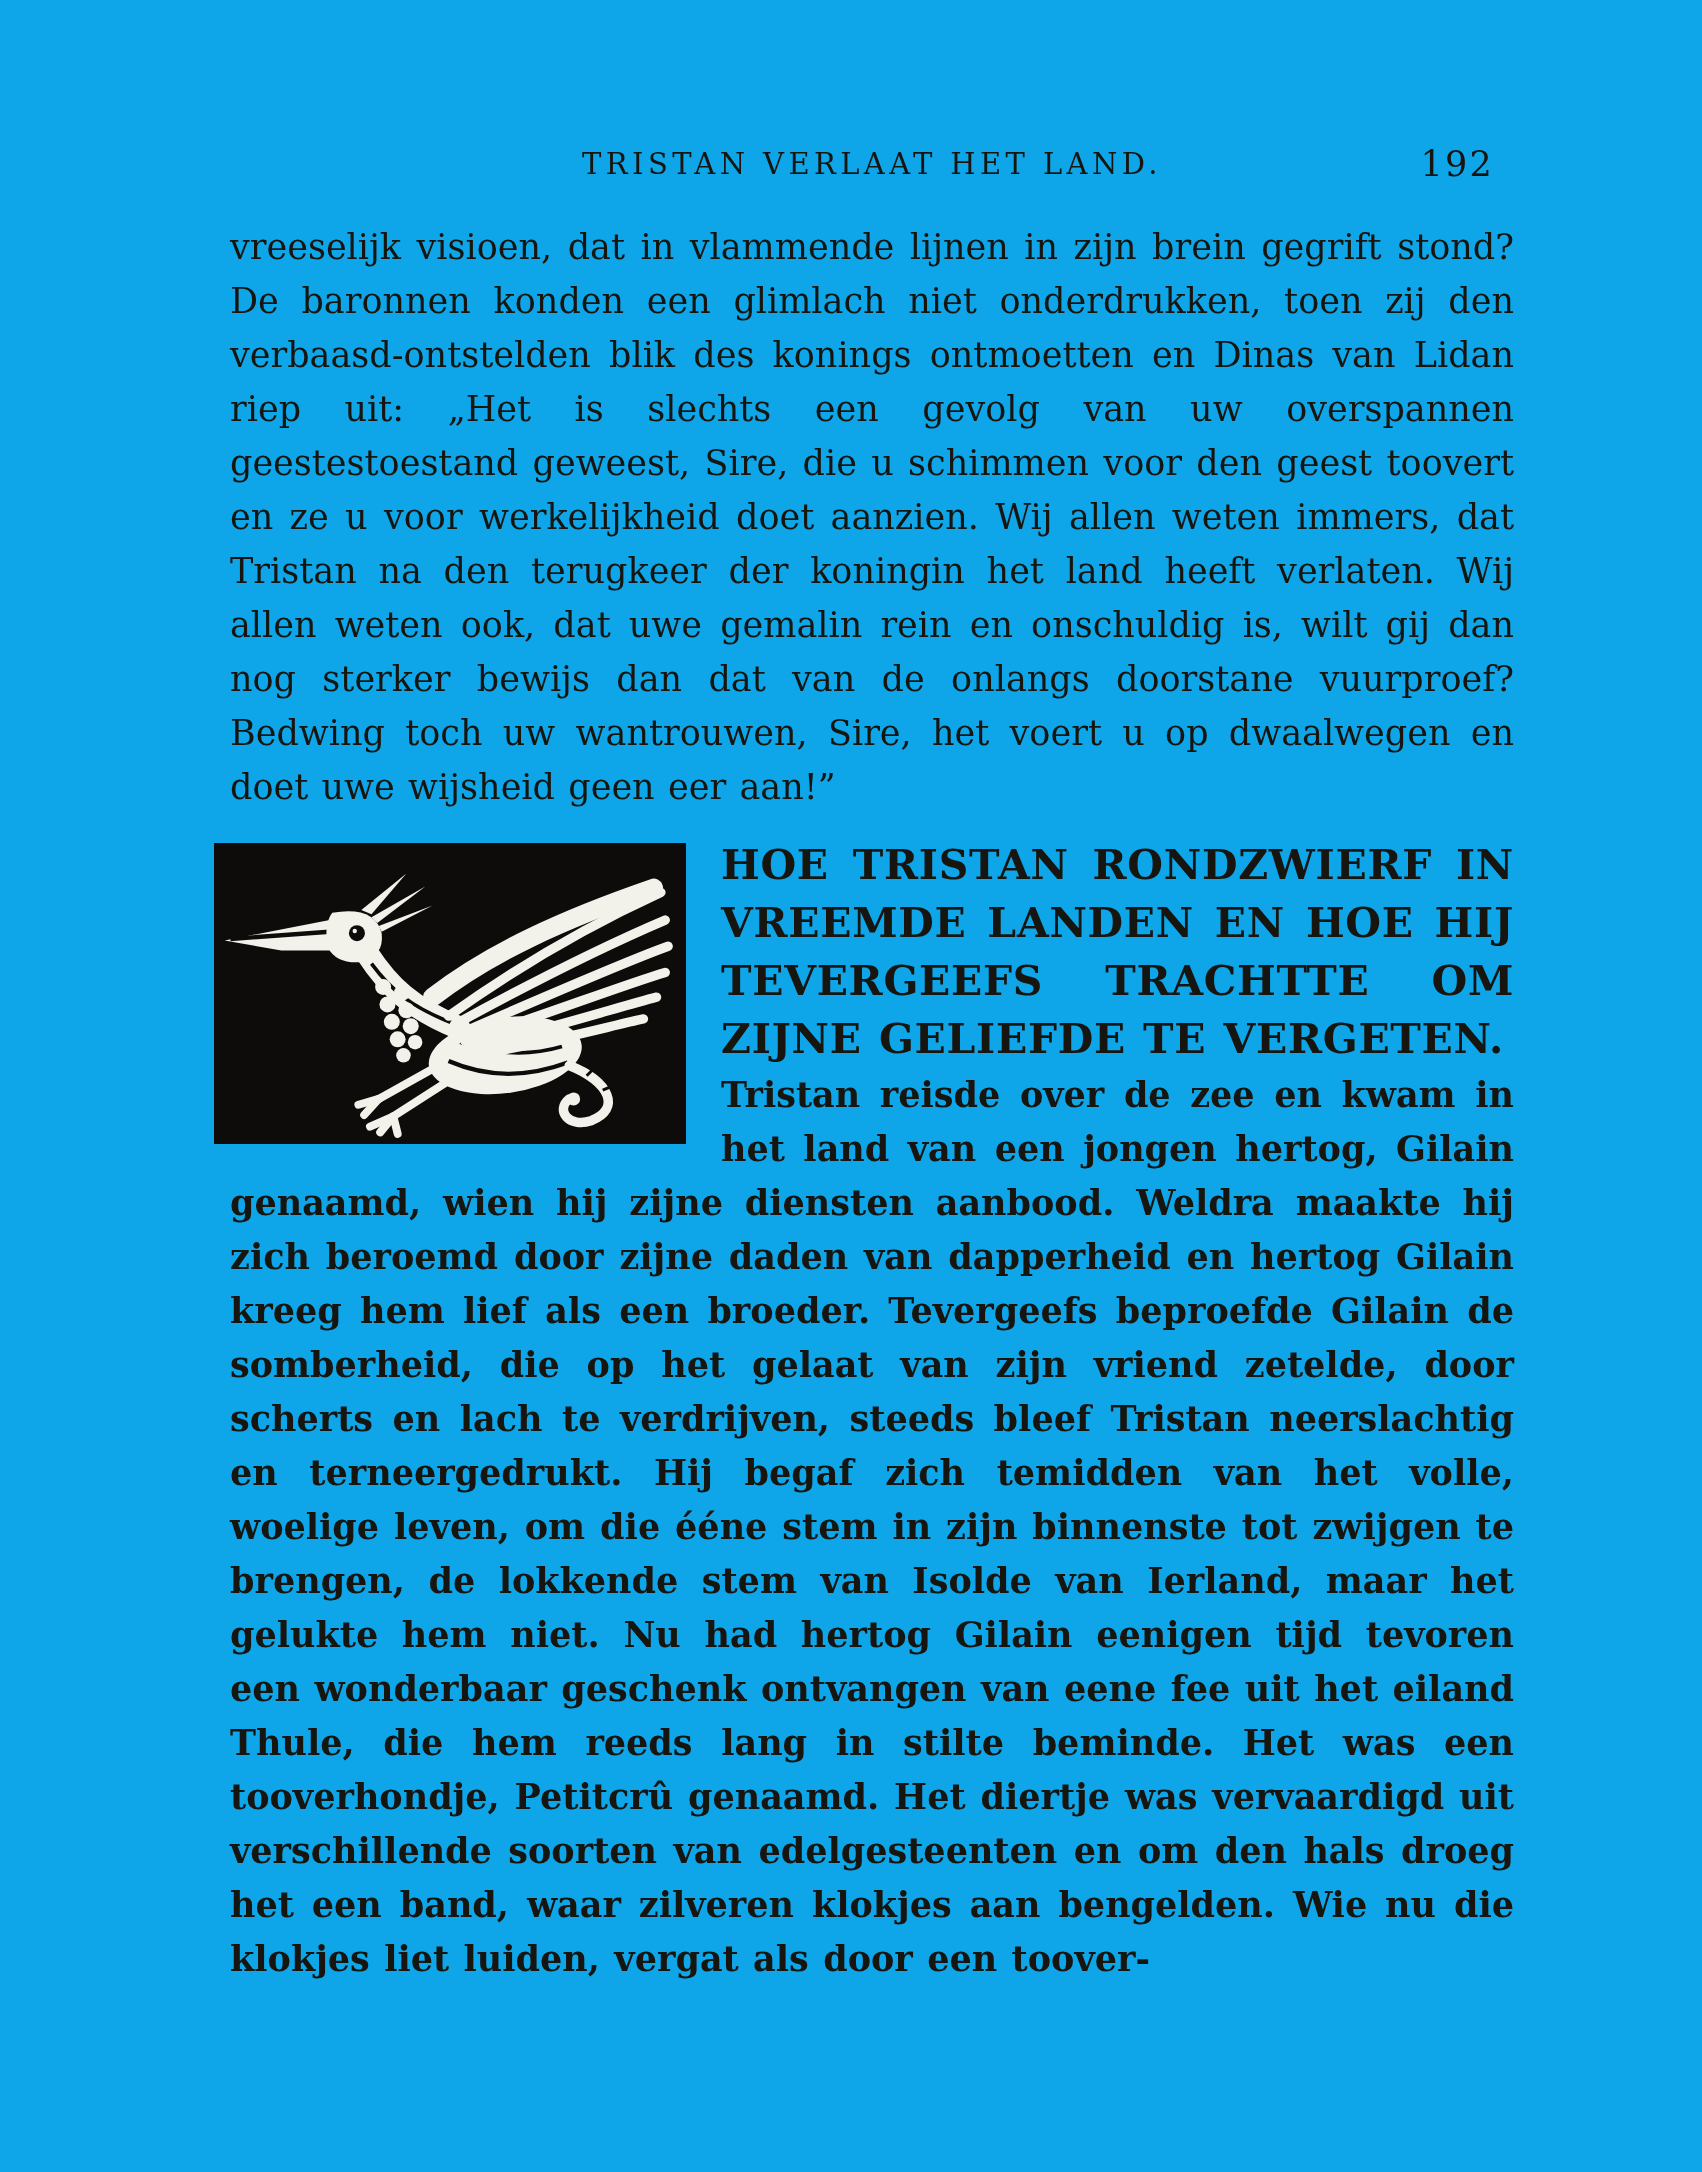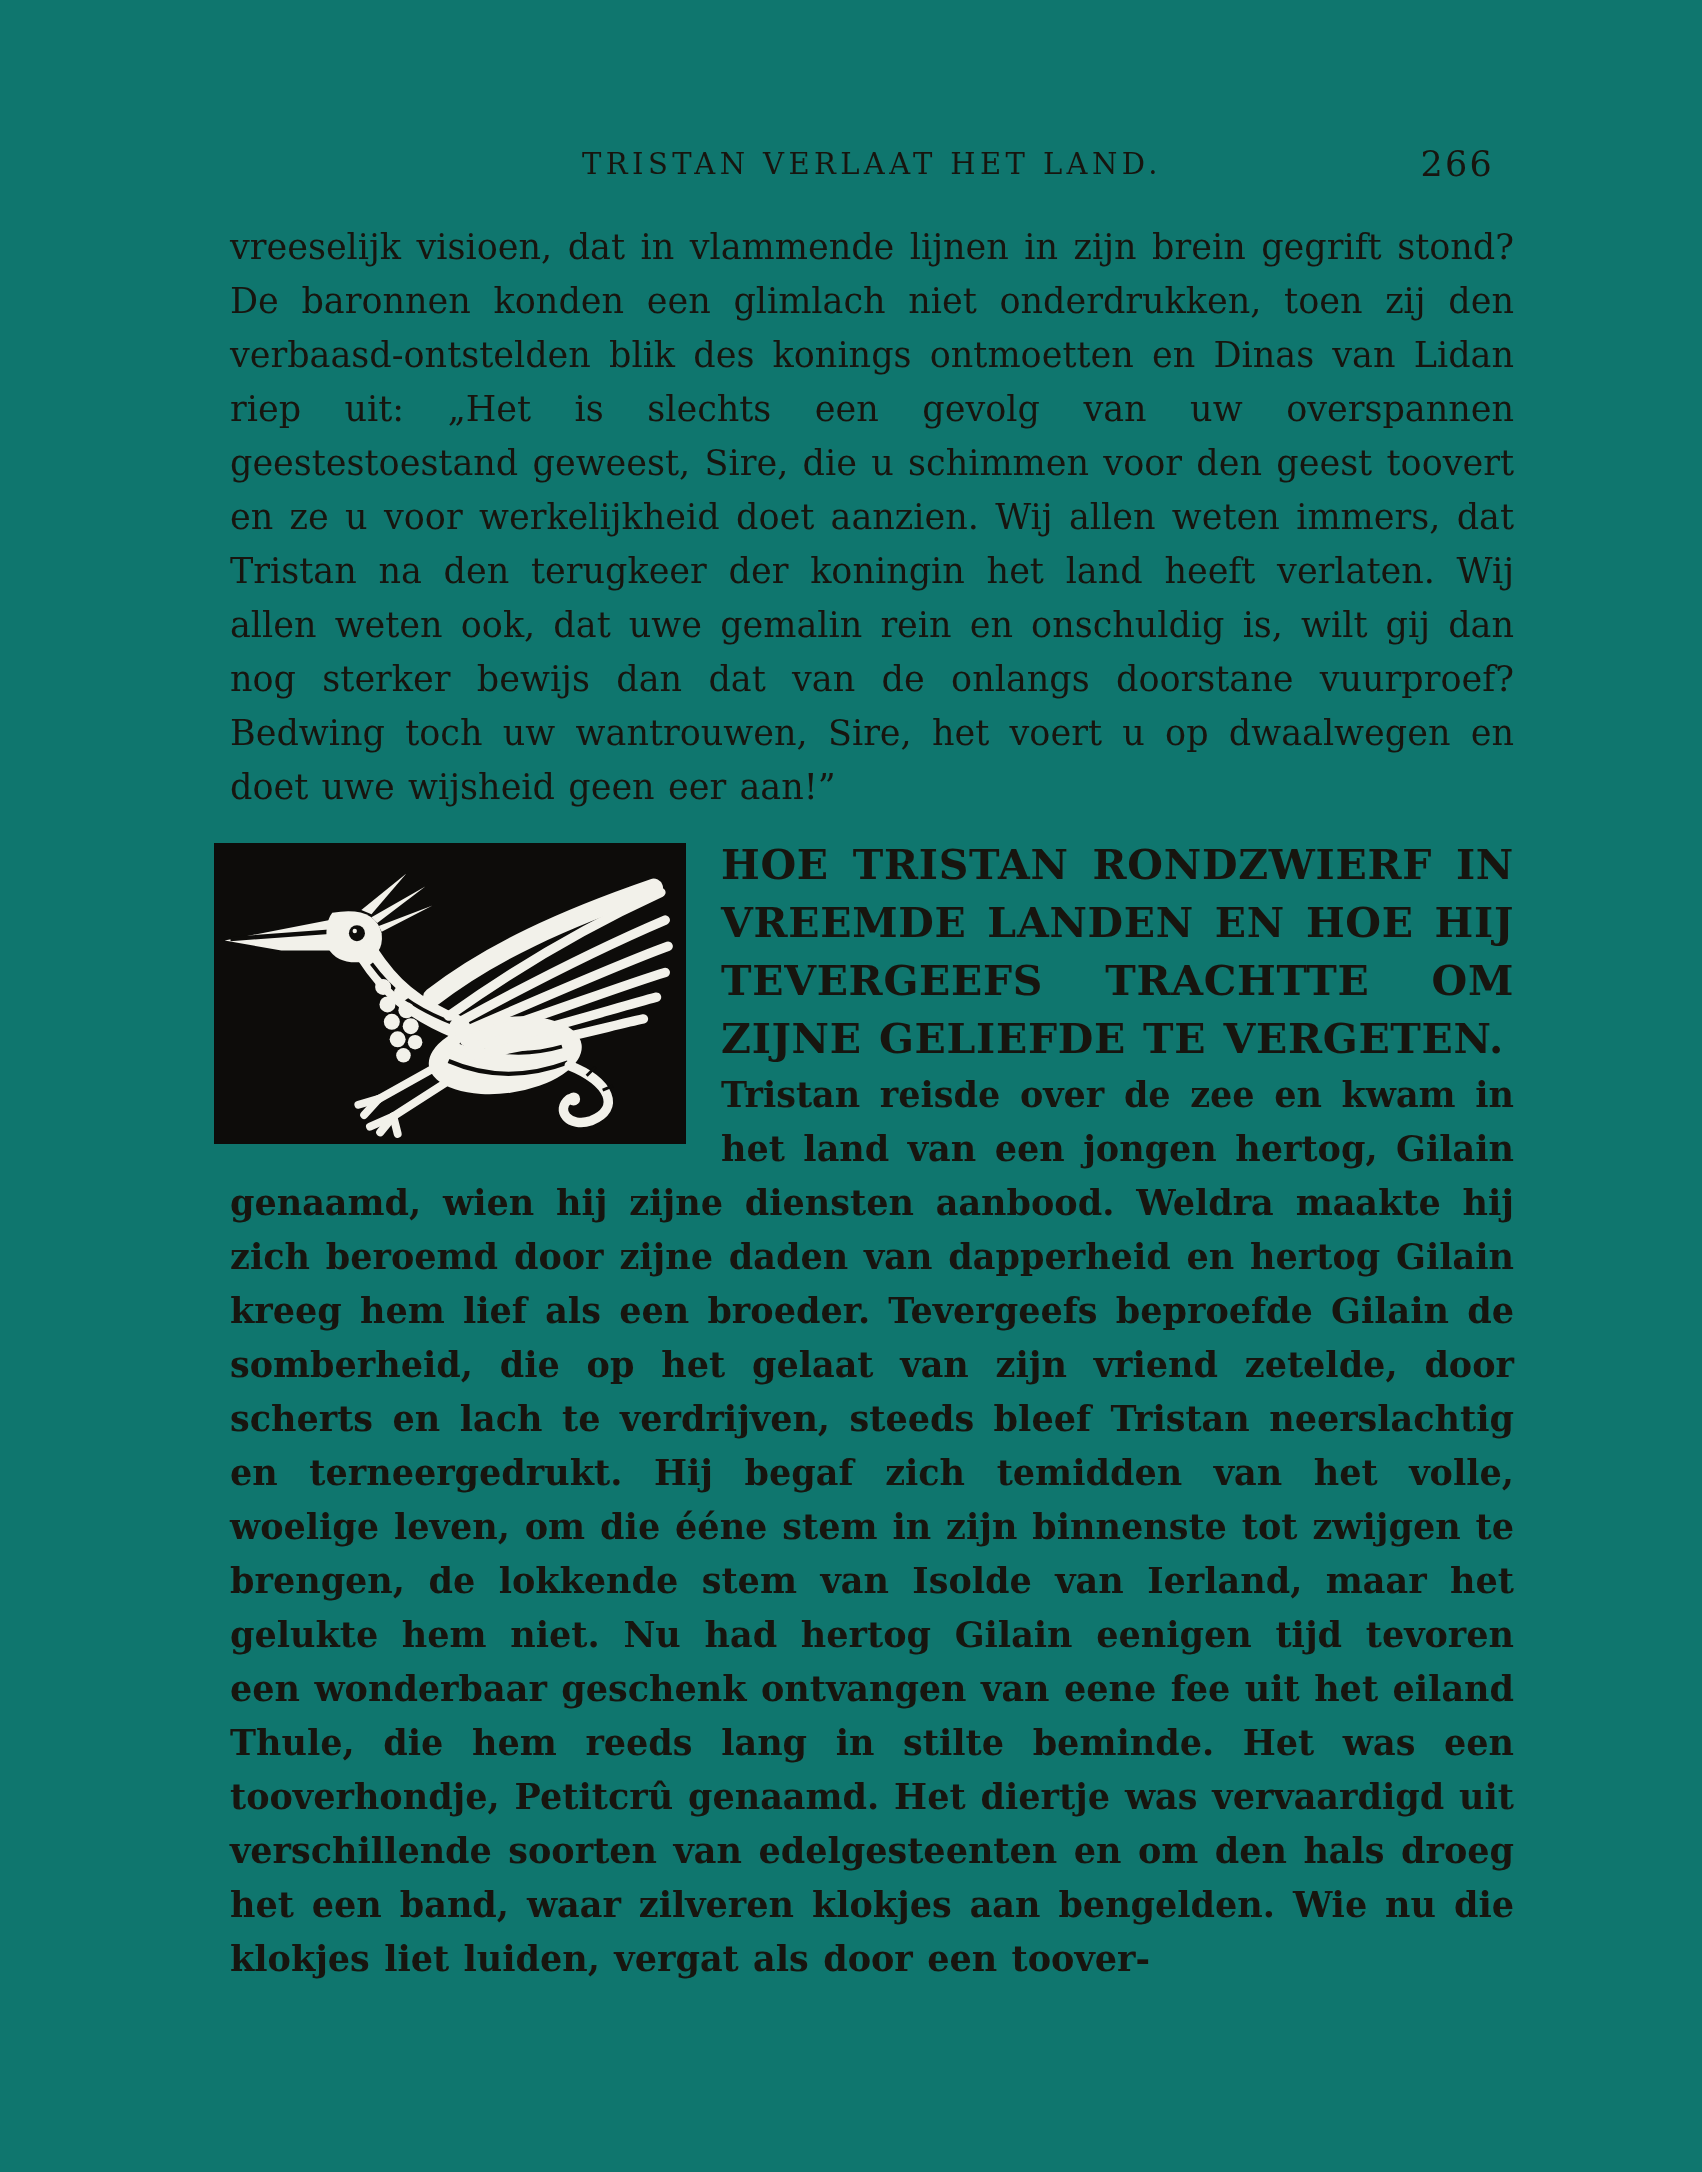--- a/index.html
+++ b/index.html
@@ -1,19 +1,19 @@
 <!DOCTYPE html>
 <html lang="nl" style="font-size:11.6px"><head>
 <meta charset="utf-8">
 <style>
   html,body{margin:0;padding:0;background:#e8e8e6;}
   .sheet{
     position:relative;
     width:1703px;height:2172px;
-    background:#0f766e;
+    background:#0ea5e9;
     color:#17150f;
     font-family:"DejaVu Serif","Liberation Serif",serif;
     overflow:hidden;
   }
   .content{
     position:absolute;
     left:214px;top:144px;
     width:1316px;
   }
   header.pagehead{
@@ -57,21 +57,21 @@
   }
 </style>
 </head>
 <body>
 
 <div class="sheet">
   <div class="content">
 
     <header class="pagehead">
       <div class="running-title">TRISTAN VERLAAT HET LAND.</div>
-      <div class="page-number">266</div>
+      <div class="page-number">192</div>
     </header>
 
     <p class="body-text">vreeselijk visioen, dat in vlammende lijnen in zijn brein gegrift stond? De baronnen konden een glimlach niet onderdrukken, toen zij den verbaasd-ontstelden blik des konings ontmoetten en Dinas van Lidan riep uit: „Het is slechts een gevolg van uw overspannen geestestoestand geweest, Sire, die u schimmen voor den geest toovert en ze u voor werkelijkheid doet aanzien. Wij allen weten immers, dat Tristan na den terugkeer der koningin het land heeft verlaten. Wij allen weten ook, dat uwe gemalin rein en onschuldig is, wilt gij dan nog sterker bewijs dan dat van de onlangs doorstane vuurproef? Bedwing toch uw wantrouwen, Sire, het voert u op dwaalwegen en doet uwe wijsheid geen eer aan!”</p>
 
 
     <section class="chapter">
 
       <div class="woodcut">
         <svg viewBox="0 0 648 414" xmlns="http://www.w3.org/2000/svg">
           <rect x="0" y="0" width="648" height="414" fill="#0d0c0a"></rect>

